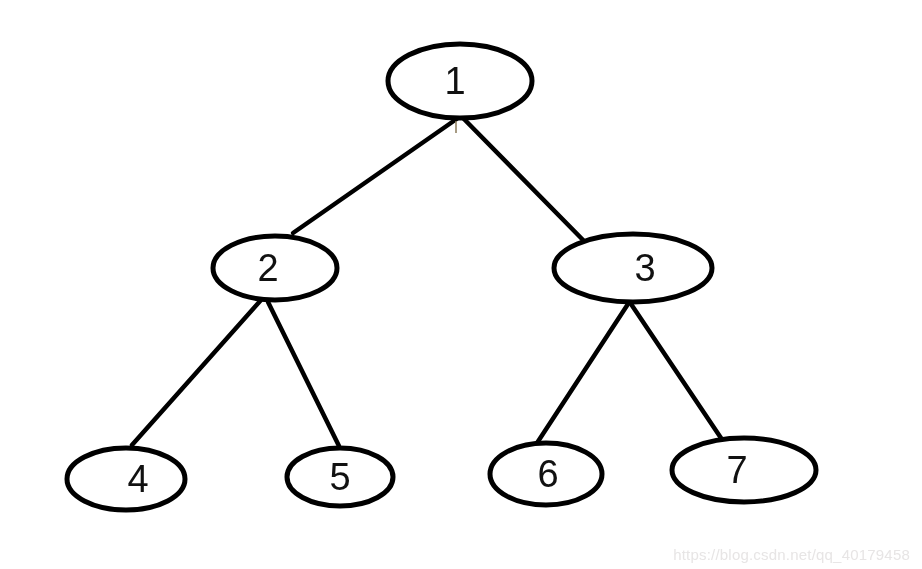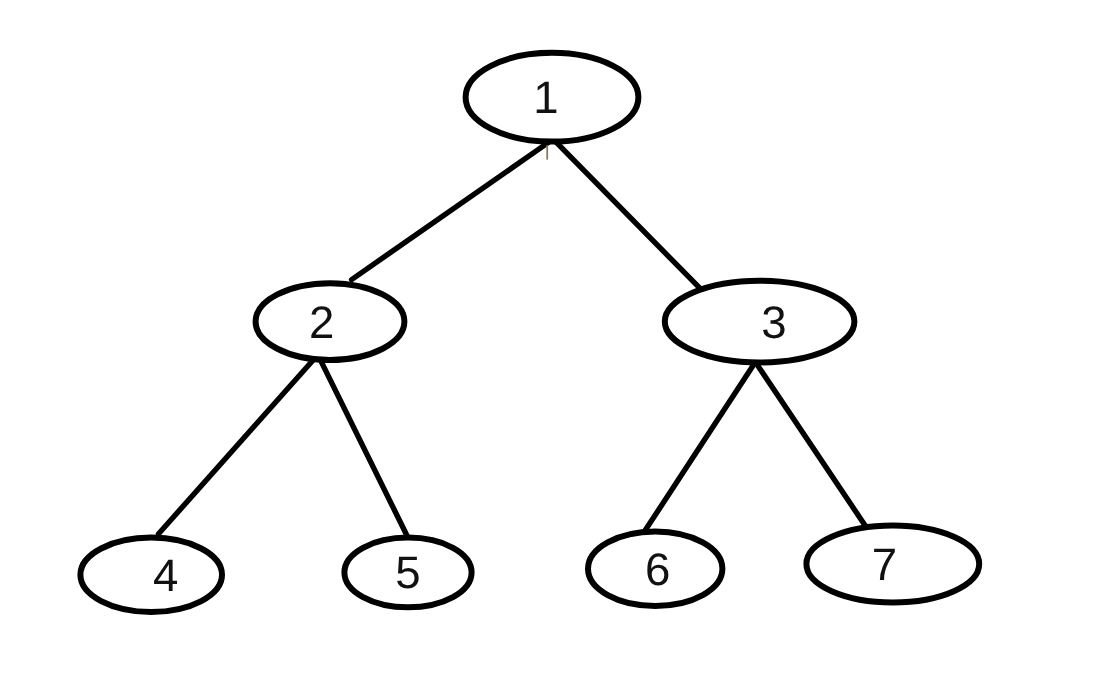--- a/index.html
+++ b/index.html
@@ -73,13 +73,14 @@
       </g>
       <g>
         <ellipse cx="546" cy="474" rx="56" ry="31" fill="#ffffff" stroke="#000000" stroke-width="5"></ellipse>
         <text x="548" y="474" dy="0.35em" text-anchor="middle" class="node-label" font-size="38" fill="#111111">6</text>
       </g>
       <g>
         <ellipse cx="744" cy="470" rx="72" ry="32" fill="#ffffff" stroke="#000000" stroke-width="5"></ellipse>
         <text x="737" y="470" dy="0.35em" text-anchor="middle" class="node-label" font-size="38" fill="#111111">7</text>
       </g>
     </svg>
+  <div class="watermark" style="color: rgb(231, 229, 229);">https://blog.csdn.net/qq_40179458</div>
 </div>
 
 </body></html>

